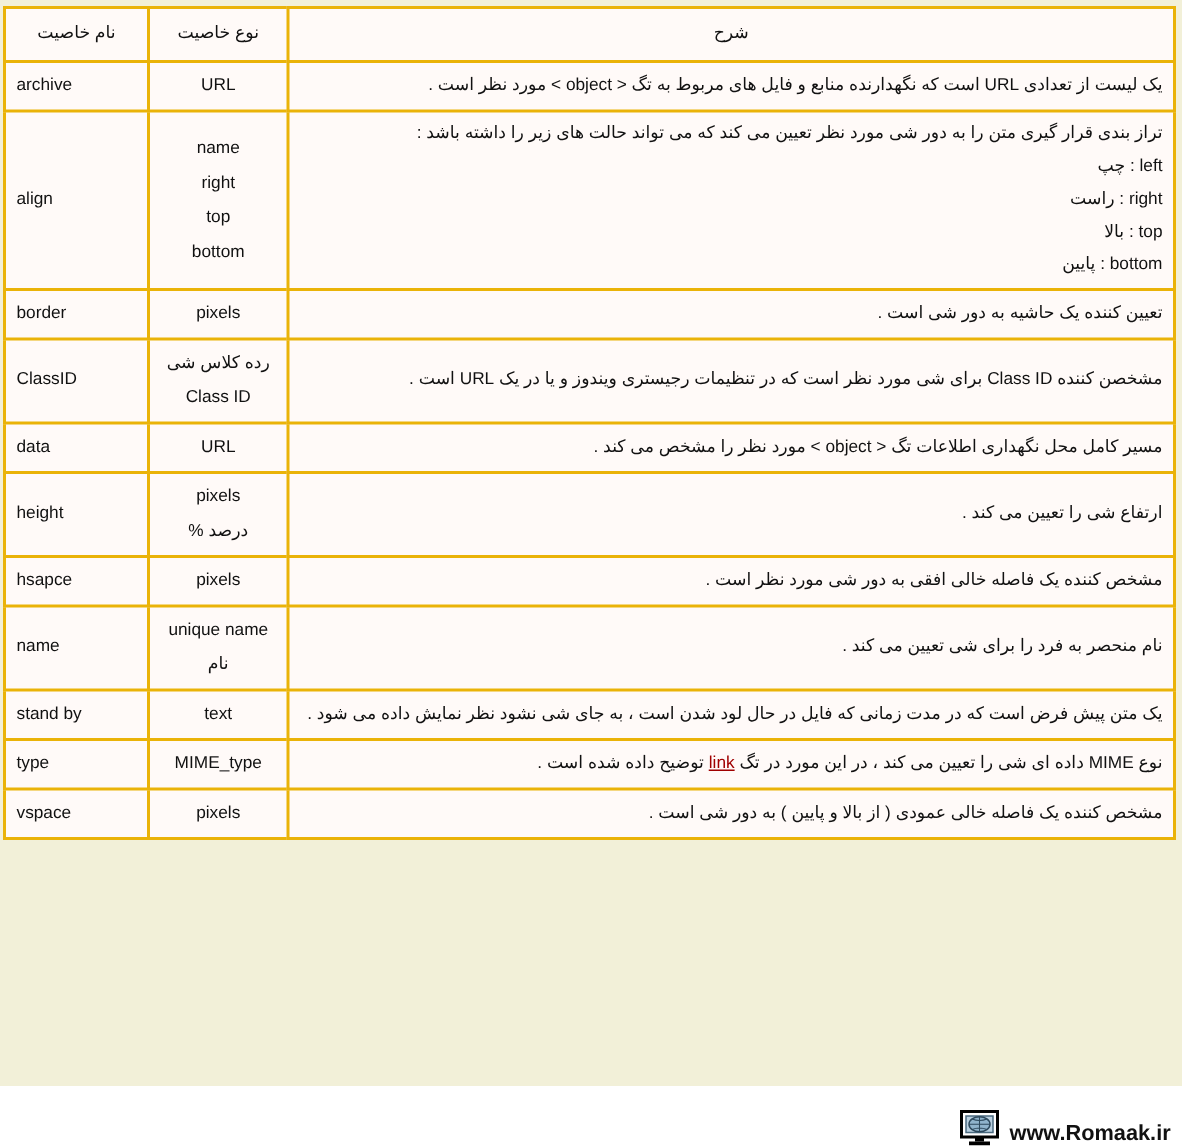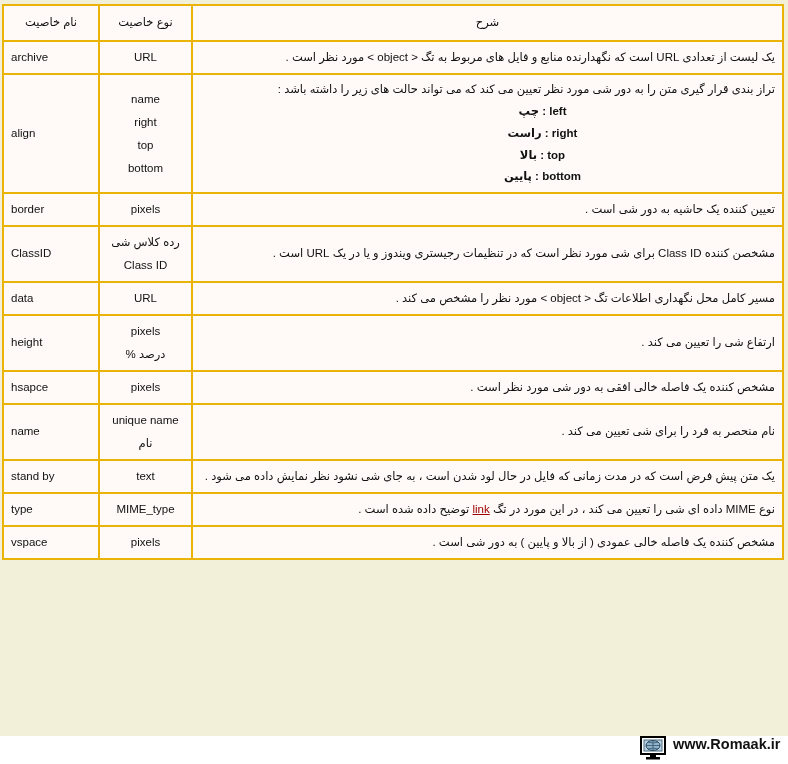--- a/index.html
+++ b/index.html
@@ -88,40 +88,39 @@
     font-size: 11.5px;
     line-height: 2.1;
     padding-right: 10px;
     padding-left: 10px;
     margin-top: 30px;
   }
   td.cell-desc .dline {
     display: block;
   }
   td.cell-desc .dline.sub {
-    text-align: center;
+    text-align: right;
     padding-left: 110px;
-    font-weight: bold;
   }
 
   a.inline-link {
     color: #a00000;
     text-decoration: underline;
     text-align: center;
   }
 
   .footer {
     position: absolute;
     left: 0;
     right: 0;
     bottom: 0;
-    height: 28px;
+    height: 40px;
     background: #ffffff;
     display: flex;
-    align-items: flex-start;
+    align-items: flex-end;
     justify-content: flex-start;
     direction: ltr;
     padding-left: 640px;
     box-sizing: border-box;
   }
 
   .footer .logo-icon {
     width: 26px;
     height: 24px;
     margin-right: 7px;

